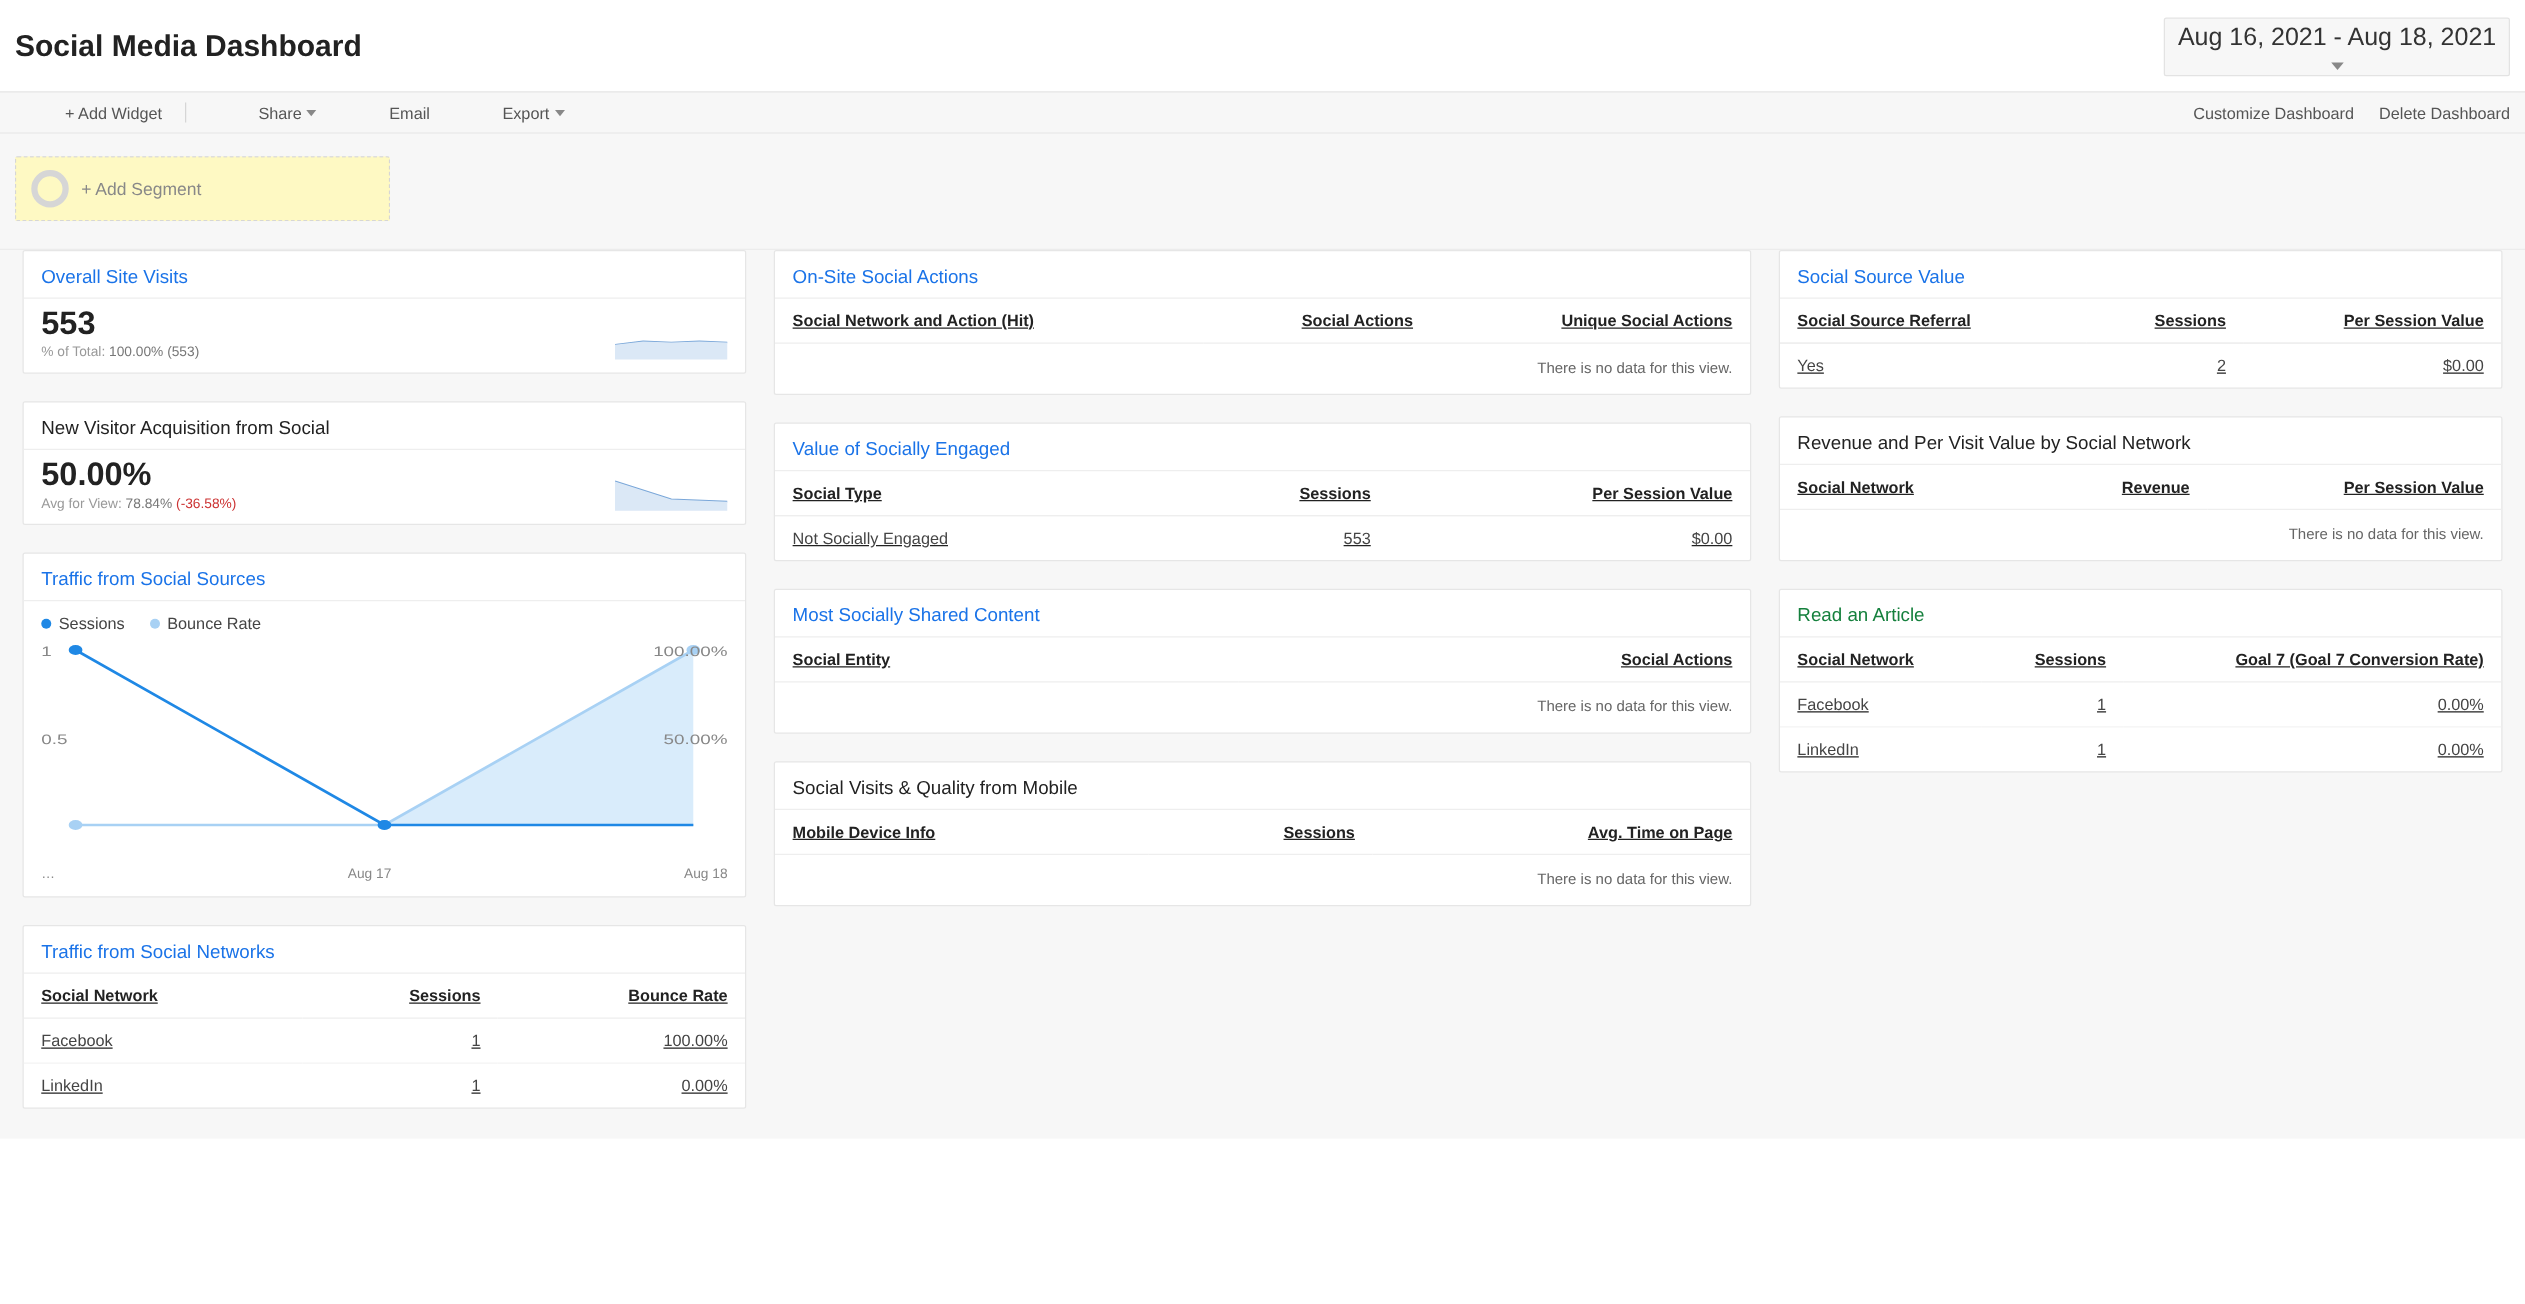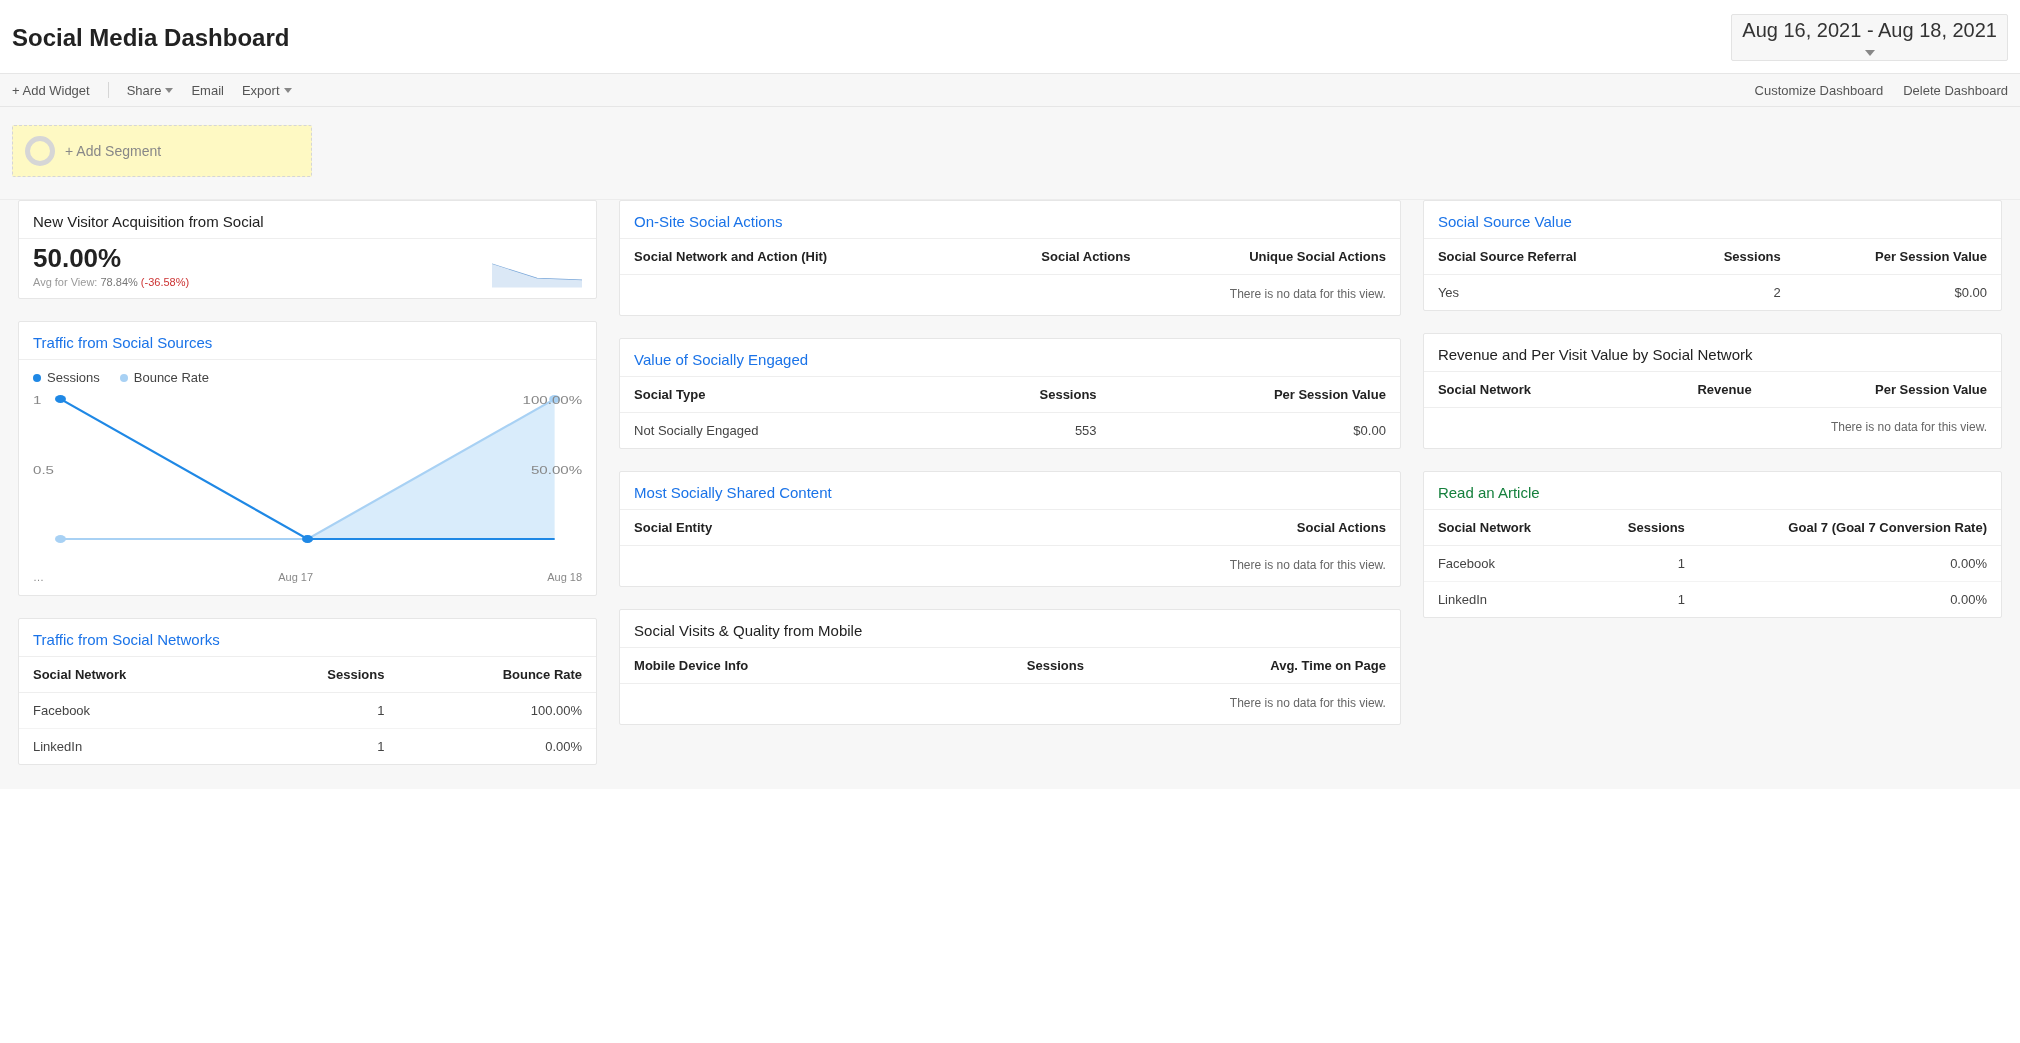--- a/index.html
+++ b/index.html
@@ -6,39 +6,39 @@
   html, body { margin:0; padding:0; font-family: Arial, "Helvetica Neue", Helvetica, sans-serif; background:#fff; color:#222; }
   .topbar { display:flex; align-items:center; justify-content:space-between; padding:14px 12px 12px 12px; }
   .page-title { font-size:24px; font-weight:700; }
   .date-range { font-size:20px; color:#333; background:#f7f7f7; border:1px solid #e3e3e3; border-radius:2px; padding:4px 10px; display:flex; align-items:center; gap:8px; cursor:pointer;flex-direction:column;}
   .date-range .caret { width:0; height:0; border-left:5px solid transparent; border-right:5px solid transparent; border-top:6px solid #888; }
   .toolbar { display:flex; align-items:center; justify-content:space-between; border-top:1px solid #e6e6e6; border-bottom:1px solid #e6e6e6; background:#f7f7f7; padding:8px 12px; font-size:13px; color:#555;}
   .toolbar-left { display:flex; align-items:center; gap:18px; }
   .toolbar-left .sep { width:1px; height:16px; background:#d6d6d6; }
   .toolbar-right { display:flex; gap:20px; }
   .toolbar a, .toolbar span.link { color:#555; text-decoration:none; cursor:pointer; }
-  .tb-item { display:flex; align-items:center; gap:4px; cursor:pointer;}
+  .tb-item { display:flex; align-items:center; gap:4px; cursor:pointer;margin-left:40px;}
   .tb-caret { width:0; height:0; border-left:4px solid transparent; border-right:4px solid transparent; border-top:5px solid #888; }
   .segments { display:flex; gap:12px; padding:18px 12px 22px; background:#f7f7f7; border-bottom:1px solid #ececec;}
   .seg { display:flex; align-items:center; gap:10px; width:300px; background:#fff; border:1px solid #e6e6e6; border-radius:2px; padding:10px 12px; }
   .seg.add { border:1px dashed #d6d6d6; background:#fef9c3; color:#777; cursor:pointer;}
   .seg .ring { width:30px; height:30px; border:5px solid #1f88e5; border-radius:50%; }
   .seg.add .ring { border:5px solid #d6d6d6; }
   .seg .line1 { font-size:14px; font-weight:700; color:#222;}
   .seg .line2 { font-size:12px; color:#888; }
   .grid { display:grid; grid-template-columns: 1fr 1.35fr 1fr; gap:22px; padding:0 18px 24px; background:#f7f7f7;}
   .col { display:flex; flex-direction:column; gap:22px; }
   .card { background:#fff; border:1px solid #e6e6e6; border-radius:2px; }
   .card-title { color:#1a73e8; font-size:15px; padding:12px 14px 8px; border-bottom:1px solid #eee; cursor:pointer;}
   .kpi { padding:4px 14px 10px; display:flex; justify-content:space-between; align-items:flex-end; gap:10px;}
   .kpi .big { font-size:26px; font-weight:700; }
   .kpi .sub { font-size:11px; color:#999; margin-top:2px;}
   .kpi .spark { width:90px; height:28px; }
   .neg { color:#cc3333; }
-  .tbl { width:100%; border-collapse:collapse; font-size:13px; }
+  .tbl { width:100%; border-collapse:collapse; font-size:13px;text-decoration:underline; }
   .tbl th { text-align:left; font-weight:700; padding:10px 14px; border-bottom:1px solid #eee; color:#222; }
   .tbl th.r, .tbl td.r { text-align:right; }
   .tbl td { padding:10px 14px; border-bottom:1px solid #f3f3f3; color:#444; }
   .tbl tr:last-child td { border-bottom:none; }
   .nodata { text-align:right; color:#666; font-size:12px; padding:12px 14px 14px; }
   .legend { display:flex; gap:20px; padding:10px 14px 0; font-size:13px; color:#444;}
   .legend .item { display:flex; align-items:center; gap:6px; }
   .dot { width:8px; height:8px; border-radius:50%; display:inline-block; }
   .chart-wrap { padding:4px 14px 8px; }
   svg.area { width:100%; height:170px; }
@@ -78,20 +78,35 @@
 <div class="segments">
   <div class="seg add">
     <div class="ring"></div>
     <div class="line1" style="font-weight:400;color:#888">+ Add Segment</div>
   </div>
 </div>
 
 <div class="grid">
 
   <div class="col">
+    <div class="card">
+      <div class="card-title">Overall Site Visits</div>
+      <div class="kpi">
+        <div>
+          <div class="big">553</div>
+          <div class="sub">
+            <span>% of Total: </span><span style="color:#777">100.00% (553)</span>
+          </div>
+        </div>
+        <svg class="spark" viewBox="0 0 100 30">
+          <polyline points="0,17 25,14 50,15 75,14 100,15" fill="none" stroke="#7aa7d9" stroke-width="1.5"></polyline>
+          <polygon points="0,17 25,14 50,15 75,14 100,15 100,30 0,30" fill="#dbe8f6"></polygon>
+        </svg>
+      </div>
+    </div>
 
     <div class="card">
       <div class="card-title" style="color:#222">New Visitor Acquisition from Social</div>
       <div class="kpi">
         <div>
           <div class="big">50.00%</div>
           <div class="sub">
             <span>Avg for View: </span><span style="color:#777">78.84%</span>
             <span> </span><span class="neg">(-36.58%)</span>
           </div>

